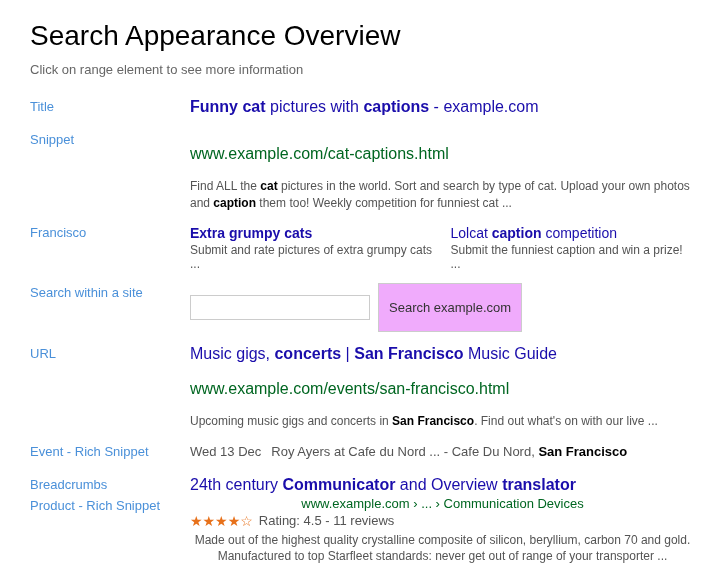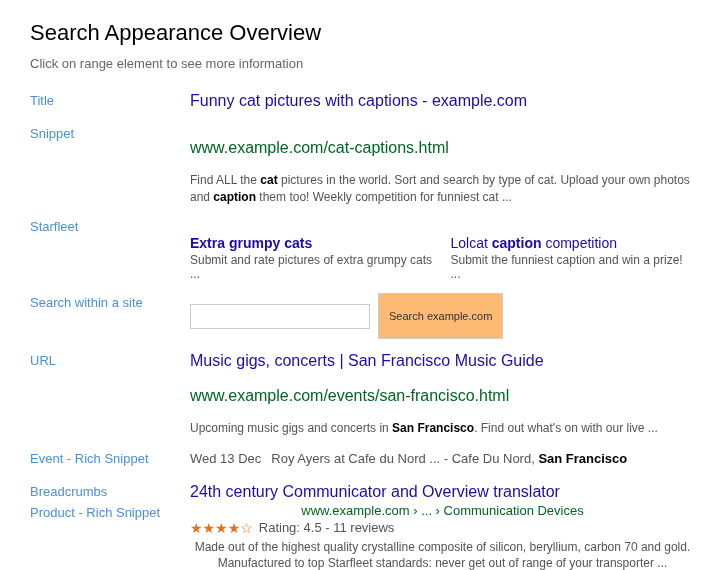--- a/index.html
+++ b/index.html
@@ -6,21 +6,21 @@
     body {
       font-family: Arial, sans-serif;
       font-size: 13px;
       background: #fff;
       color: #222;
       width: 725px;
       min-height: 570px;
       padding: 20px 30px;
     }
     h1 {
-      font-size: 22px;
+      font-size: 28px;
       font-weight: normal;
       color: #000;
       margin-bottom: 10px;
     }
     .subtitle {
       color: #666;
       font-size: 13px;
       margin-bottom: 20px;
     }
     .section {
@@ -38,41 +38,41 @@
     .content {
       flex: 1;
     }
     .result-title {
       font-size: 16px;
       color: #1a0dab;
       text-decoration: none;
       line-height: 1.3;
     }
     .result-title b {
-      font-weight: normal;
+      font-weight: bold;
       text-align: right;
     }
     .result-url {
       color: #006621;
       font-size: 16px;
       margin: 15px 0;
     }
     .result-snippet {
       color: #545454;
       font-size: 12px;
       line-height: 1.4;
     }
     .result-snippet b {
       font-weight: bold;
       color: #000;
     }
     .sitelinks-row {
       display: flex;
       gap: 16px;
-      margin-top: 18px;
+      margin-top: 2px;
     }
     .sitelink-item {
       flex: 1;
     }
     .sitelink-title {
       color: #1a0dab;
       font-size: 14px;
       text-decoration: none;
     }
     .sitelink-title b { font-weight: bold; }
@@ -87,24 +87,24 @@
       gap: 8px;
     }
     .search-input {
       border: 1px solid #ccc;
       padding: 4px 8px;
       font-size: 13px;
       width: 180px;
       outline: none;
     }
     .search-btn {
-      background: #fdba74;
+      background: #f0abfc;
       border: 1px solid #ccc;
       padding: 16px 10px;
-      font-size: 11px;
+      font-size: 13px;
       cursor: pointer;
       color: #333;
     }
     .event-row {
       display: flex;
       gap: 10px;
       font-size: 13px;
       color: #545454;
       line-height: 1.6;
     }
@@ -161,21 +161,21 @@
   <div class="content">
     <div class="result-url">www.example.com/cat-captions.html</div>
     <div class="result-snippet">
       <span>Find ALL the </span><b>cat</b><span> pictures in the world. Sort and search by type of cat. Upload your own photos and </span><b>caption</b><span> them too! Weekly competition for funniest cat ...</span>
     </div>
   </div>
 </div>
 
 
 <div class="section">
-  <div class="label">Starfleet</div>
+  <div class="label">Francisco</div>
   <div class="content">
     <div class="sitelinks-row">
       <div class="sitelink-item">
         <a class="sitelink-title" href="#">
           <b>Extra grumpy</b><span> </span><b>cats</b>
         </a>
         <div class="sitelink-desc">Submit and rate pictures of extra grumpy cats ...</div>
       </div>
       <div class="sitelink-item">
         <a class="sitelink-title" href="#">

